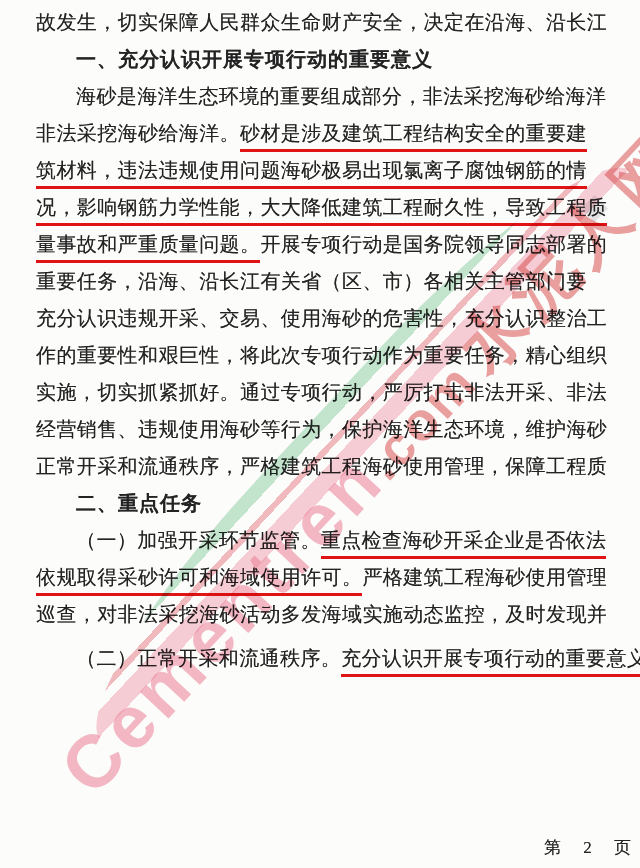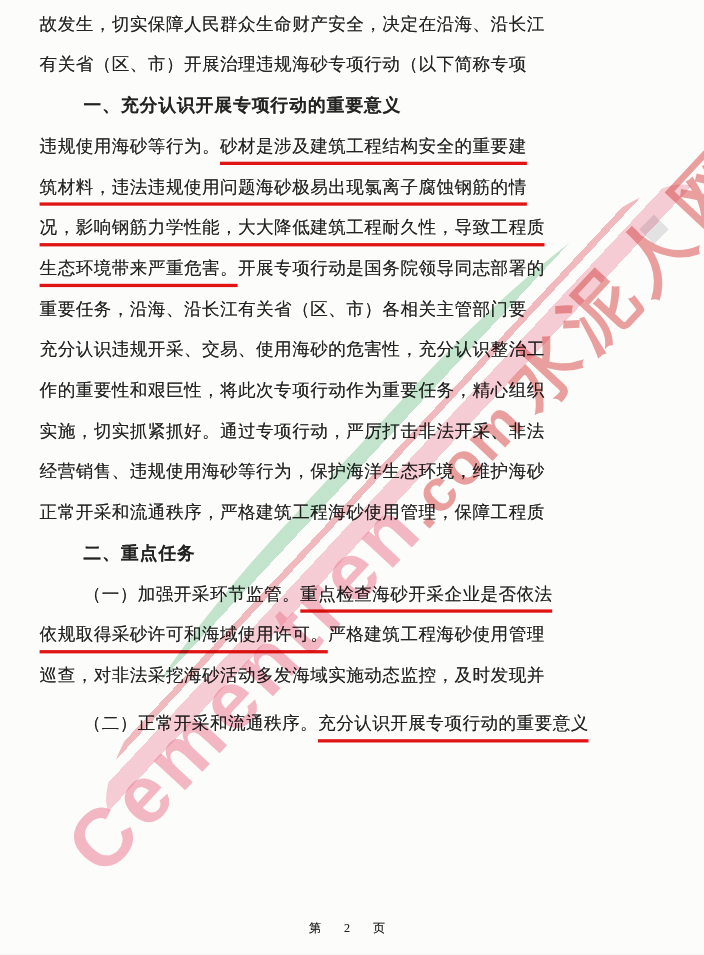--- a/index.html
+++ b/index.html
@@ -11,34 +11,34 @@
     font-family:"Liberation Serif","DejaVu Serif",serif;
     color:#232323;
   }
   
   .doc{
     position:absolute;left:36px;right:33px;top:4px;
     z-index:2;
   }
   .line{
     height:37px;line-height:37px;
-    font-size:16px;letter-spacing:0.4px;
+    font-size:20px;letter-spacing:0.4px;
     white-space:nowrap;overflow:visible;
     text-shadow:0 0 0.5px rgba(20,20,20,.55);
   }
   .line.indent{padding-left:40px;}
   .line.heading{font-weight:bold;letter-spacing:1px;}
   .doc .line:nth-child(18){margin-top:7px;}
   .seg.ul{
     border-bottom:3px solid var(--accent,#e01414);
     padding-bottom:5px;
   }
   .footer{
     position:absolute;left:0;right:0;top:836px;
-    text-align:center;font-size:11px;letter-spacing:9px;
+    text-align:right;font-size:17px;letter-spacing:9px;
     z-index:2;text-shadow:0 0 0.5px rgba(20,20,20,.5);
   }
   
   .watermark{
     position:absolute;left:-140px;top:295px;
     width:1000px;height:310px;
     transform:rotate(-47deg);
     display:flex;flex-direction:column;align-items:center;justify-content:center;
     pointer-events:none;z-index:3;
     mix-blend-mode:multiply;
@@ -78,26 +78,26 @@
     <div class="wm-bands"></div>
     <div class="wm-text">
       <span class="wm-latin">Cementren</span>
         <span class="wm-tld">.com</span>
         <span class="wm-cn">水泥人网</span>
     </div>
   </div>
 
   <div class="doc">
       <div class="line"><span class="seg">故发生，切实保障人民群众生命财产安全，决定在沿海、沿长江</span></div>
-      <div class="line"><span class="seg">有关省（区、市）开展治理违规海砂专项行动（以下简称专项</span></div>
       <div class="line heading indent"><span class="seg">一、充分认识开展专项行动的重要意义</span></div>
-      <div class="line"><span class="seg">违规使用海砂等行为。</span><span class="seg ul">砂材是涉及建筑工程结构安全的重要建</span></div>
+      <div class="line indent"><span class="seg">海砂是海洋生态环境的重要组成部分，非法采挖海砂给海洋</span></div>
+      <div class="line"><span class="seg">非法采挖海砂给海洋。</span><span class="seg ul">砂材是涉及建筑工程结构安全的重要建</span></div>
       <div class="line"><span class="seg ul">筑材料，违法违规使用问题海砂极易出现氯离子腐蚀钢筋的情</span></div>
       <div class="line"><span class="seg ul">况，影响钢筋力学性能，大大降低建筑工程耐久性，导致工程质</span></div>
-      <div class="line"><span class="seg ul">生态环境带来严重危害。</span><span class="seg">开展专项行动是国务院领导同志部署的</span></div>
+      <div class="line"><span class="seg ul">量事故和严重质量问题。</span><span class="seg">开展专项行动是国务院领导同志部署的</span></div>
       <div class="line"><span class="seg">重要任务，沿海、沿长江有关省（区、市）各相关主管部门要</span></div>
       <div class="line"><span class="seg">充分认识违规开采、交易、使用海砂的危害性，充分认识整治工</span></div>
       <div class="line"><span class="seg">作的重要性和艰巨性，将此次专项行动作为重要任务，精心组织</span></div>
       <div class="line"><span class="seg">实施，切实抓紧抓好。通过专项行动，严厉打击非法开采、非法</span></div>
       <div class="line"><span class="seg">经营销售、违规使用海砂等行为，保护海洋生态环境，维护海砂</span></div>
       <div class="line"><span class="seg">正常开采和流通秩序，严格建筑工程海砂使用管理，保障工程质</span></div>
       <div class="line heading indent"><span class="seg">二、重点任务</span></div>
       <div class="line indent"><span class="seg">（一）加强开采环节监管。</span><span class="seg ul">重点检查海砂开采企业是否依法</span></div>
       <div class="line"><span class="seg ul">依规取得采砂许可和海域使用许可。</span><span class="seg">严格建筑工程海砂使用管理</span></div>
       <div class="line"><span class="seg">巡查，对非法采挖海砂活动多发海域实施动态监控，及时发现并</span></div>

